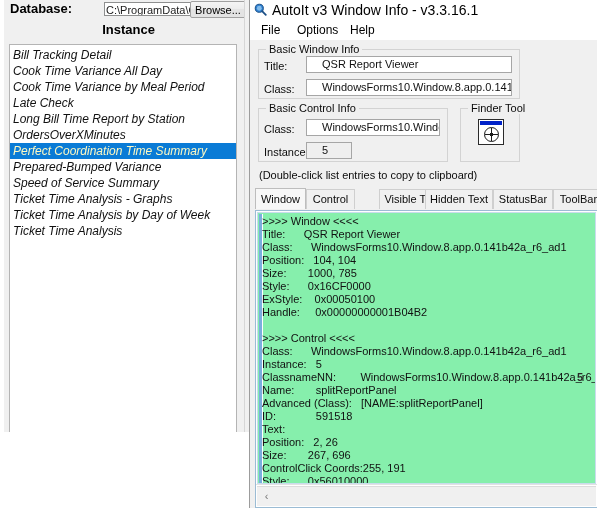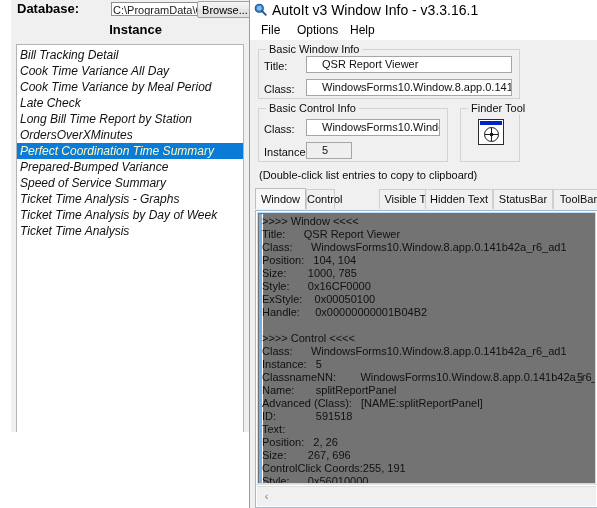--- a/index.html
+++ b/index.html
@@ -14,21 +14,21 @@
     overflow: hidden;
     font-family: "Liberation Sans", sans-serif;
     font-size: 11px;
     color: #000000;
     position: relative;
   }
 
   
   #left-panel {
     position: absolute;
-    left: 11px; top: 0;
+    left: 4px; top: 0;
     width: 249px;
     height: 432px;
     background: #f0f0f0;
     overflow: hidden;
   }
   #db-row {
     position: absolute;
     left: 0; top: 0;
     width: 249px; height: 20px;
   }
@@ -295,21 +295,21 @@
     border: 1px solid #9bbcd4;
     box-sizing: border-box;
     overflow: hidden;
   }
   #info-inner-border {
     position: absolute;
     left: 1px; top: 1px;
     width: 339px; height: 272px;
     border: 1px solid #c9dced;
     box-sizing: border-box;
-    background: #737373;
+    background: #86efac;
     overflow: hidden;
   }
   #info-list {
     position: absolute;
     left: 4px; top: 2px;
     width: 336px;
   }
   .info-line {
     height: 13px;
     line-height: 13px;
@@ -437,21 +437,21 @@
   </div>
   <div id="finder-icon">
     <div class="fi-title"></div>
     <div class="fi-target"></div>
   </div>
 
   <div id="hint-text">(Double-click list entries to copy to clipboard)</div>
 
   <div id="tabstrip">
       <div class="tab active" style="left: 0px; width: 51px;">Window</div>
-      <div class="tab" style="left: 51px; width: 29px;">Control</div>
+      <div class="tab" style="left: 51px; width: 49px;">Control</div>
       <div class="tab" style="left: 92px; width: 66px; margin-left: 32px;">Visible Text</div>
       <div class="tab" style="left: 170px; width: 68px;">Hidden Text</div>
       <div class="tab" style="left: 238px; width: 60px;">StatusBar</div>
       <div class="tab" style="left: 298px; width: 51px;">ToolBar</div>
     </div>
 
   <div id="info-panel">
     <div id="info-inner-border">
       <div id="info-focus-strip"></div>
       <div id="info-focus-strip2"></div>

